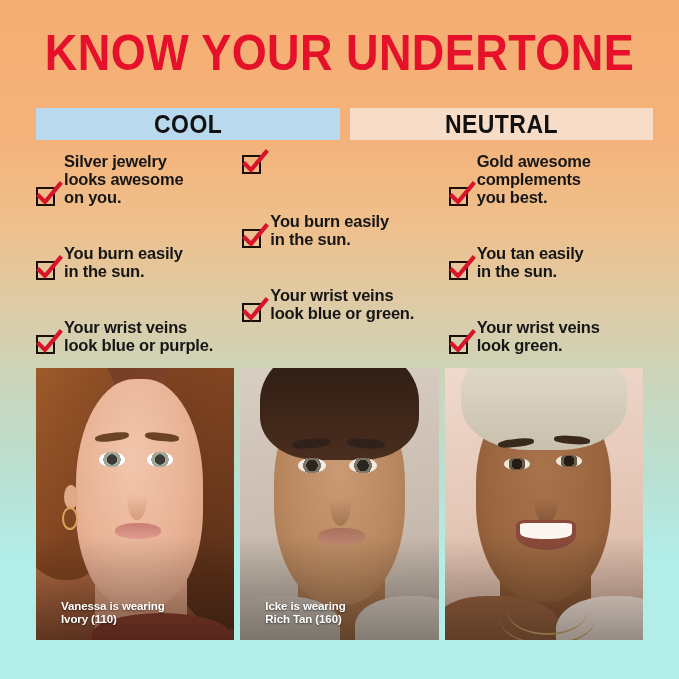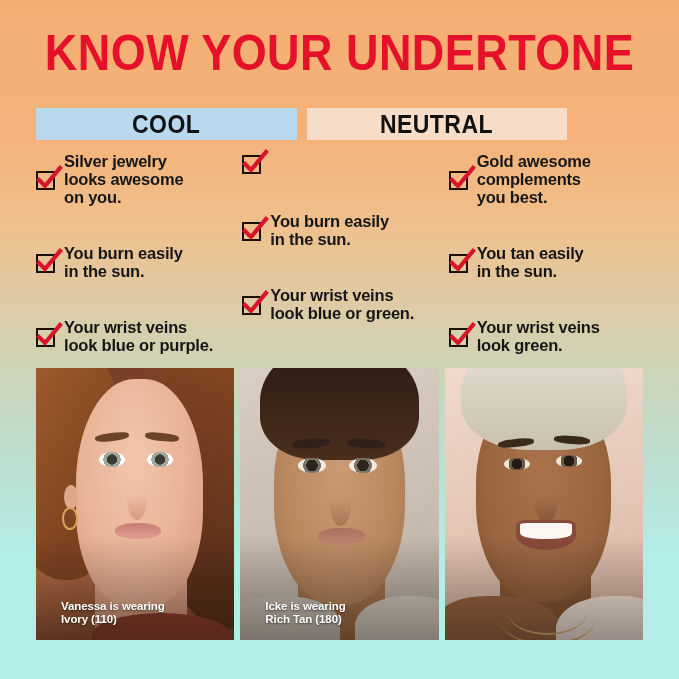--- a/index.html
+++ b/index.html
@@ -45,21 +45,21 @@
     transform: scaleX(0.90);
     transform-origin: 50% 50%;
     white-space: nowrap;
   }
 
   
   .headers {
     position: absolute;
     top: 108px;
     left: 36px;
-    width: 531px;
+    width: 617px;
     height: 32px;
     display: flex;
     gap: 10px;
   }
   .hdr {
     flex: 1 1 0;
     height: 32px;
     display: flex;
     align-items: center;
     justify-content: center;
@@ -84,21 +84,21 @@
     display: flex;
     gap: 6px;
   }
   .col {
     flex: 1 1 0;
     display: flex;
     flex-direction: column;
   }
   .item {
     display: flex;
-    align-items: center;
+    align-items: flex-end;
     margin-bottom: 16px;
   }
   .checkbox {
     position: relative;
     flex: 0 0 auto;
     width: 19px;
     height: 19px;
     border: 2px solid #1A1008;
     margin-right: 9px;
     margin-top: 3px;
@@ -387,21 +387,21 @@
       <div class="shape p2-browL"></div>
       <div class="shape p2-browR"></div>
       <div class="shape p2-eyeL"></div>
       <div class="shape p2-eyeR"></div>
       <div class="shape p2-nose"></div>
       <div class="shape p2-lip"></div>
       <div class="shape p2-shoulder"></div>
       <div class="shape p2-shoulder2"></div>
       <div class="photo-vignette"></div>
       <div class="caption">Icke is wearing
-Rich Tan (180)</div>
+Rich Tan (160)</div>
     </div>
 
     <div class="photo">
       <div class="bg-layer p3-bg"></div>
       <div class="shape p3-neck"></div>
       <div class="shape p3-face"></div>
       <div class="shape p3-hair"></div>
       <div class="shape p3-browL"></div>
       <div class="shape p3-browR"></div>
       <div class="shape p3-eyeL"></div>

